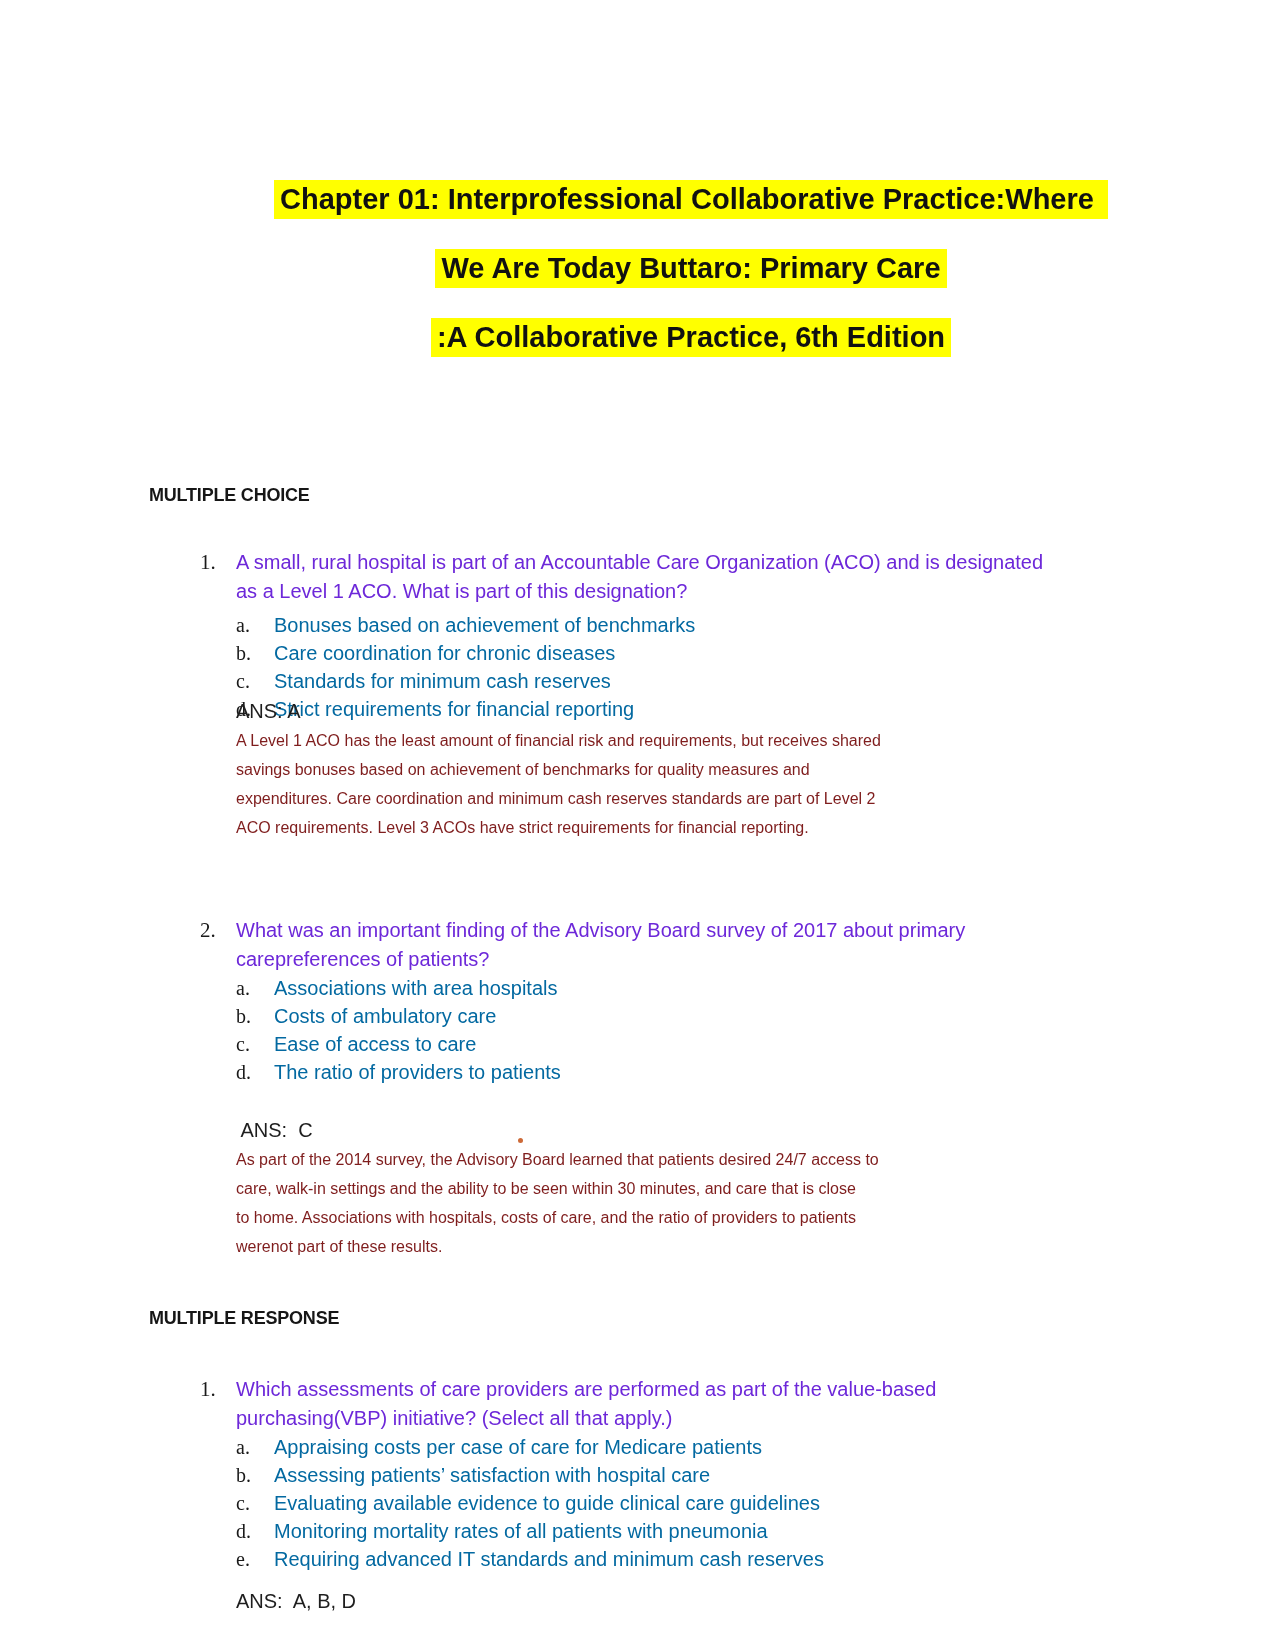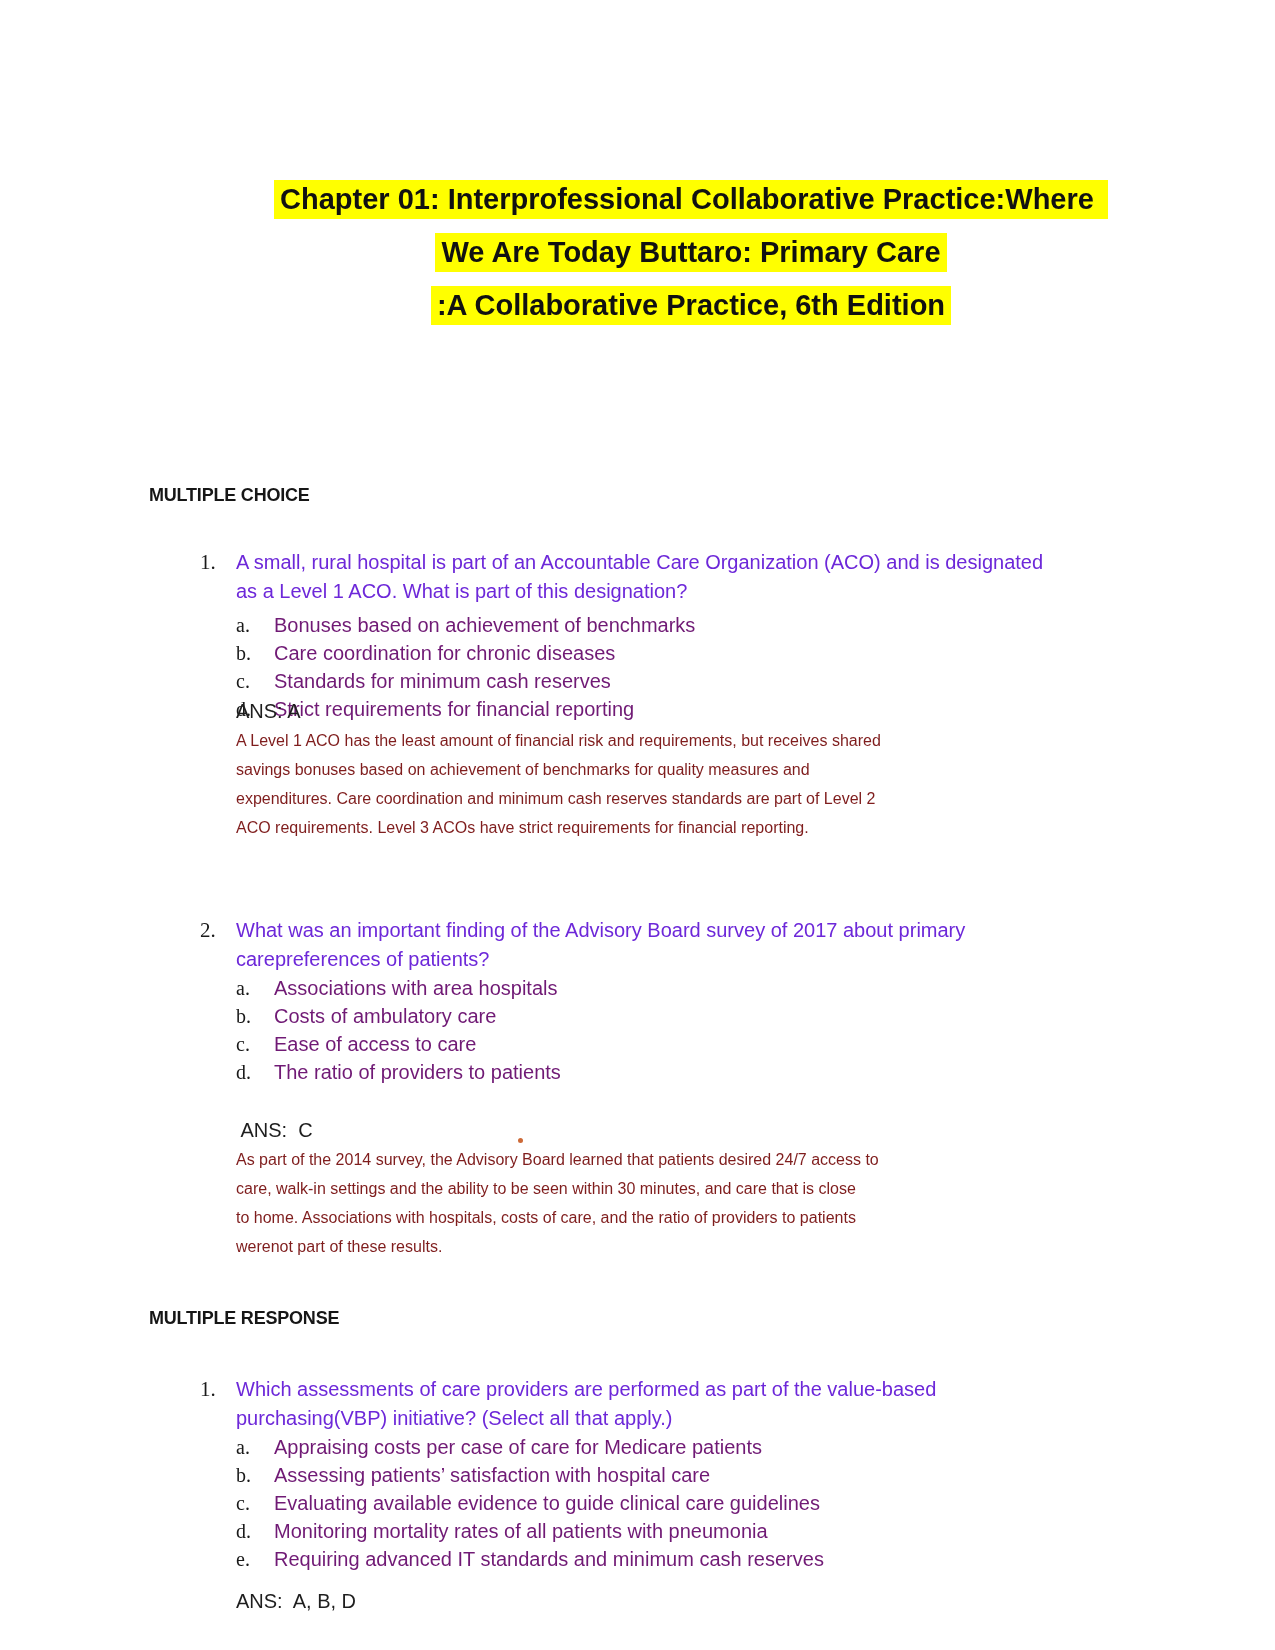--- a/index.html
+++ b/index.html
@@ -11,21 +11,21 @@
     font-family:"Liberation Sans","DejaVu Sans",sans-serif;
     color:#1e1e1e;
     overflow:hidden;
   }
   
   .title-block{
     position:absolute;
     left:235px;top:180px;width:912px;
     text-align:center;
   }
-  .title-line{display:block;margin-bottom:14px;line-height:39px;height:39px;}
+  .title-line{display:block;margin-bottom:30px;line-height:39px;height:39px;}
   .title-line .hl{
     display:inline-block;
     background:var(--hl,#ffff00);
     font-size:29px;font-weight:bold;
     line-height:33px;
     padding:3px 6px 3px 6px;
     white-space:pre;
     color:#111;
   }
   
@@ -52,21 +52,21 @@
   #q2{top:916px;}
   #q3{top:1375px;}
   
   .options{position:absolute;left:236px;}
   .option-row{display:flex;align-items:baseline;height:28px;}
   .opt-letter{
     width:38px;flex:0 0 38px;
     font-family:"Liberation Serif","DejaVu Serif",serif;
     font-size:20px;line-height:28px;color:#1a1a1a;
   }
-  .opt-text{font-size:20px;line-height:28px;white-space:pre;color:#701a75;}
+  .opt-text{font-size:20px;line-height:28px;white-space:pre;color:#0369a1;}
   #q1-options{top:611px;}
   #q2-options{top:974px;}
   #q3-options{top:1433px;}
   
   .answer-block{position:absolute;left:236px;}
   .ans-line{font-size:20px;line-height:29px;white-space:pre;color:#1e1e1e;}
   .explanation{font-size:16px;line-height:29px;white-space:pre;color:#7f1d1d;}
   #ans1{top:697px;}
   #ans2{top:1116px;}
   #ans3{top:1587px;}

